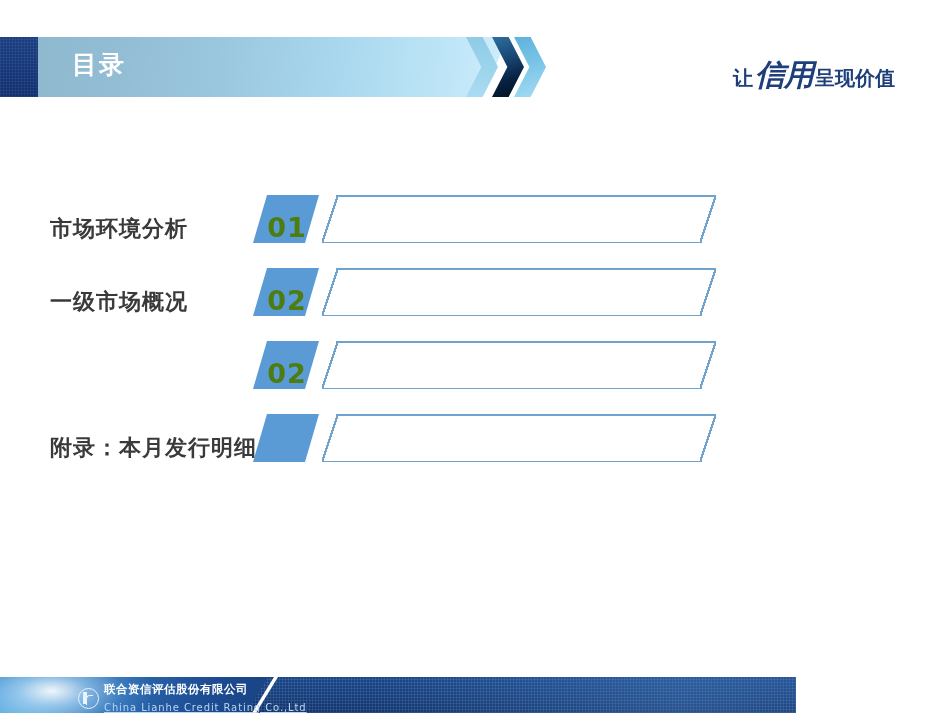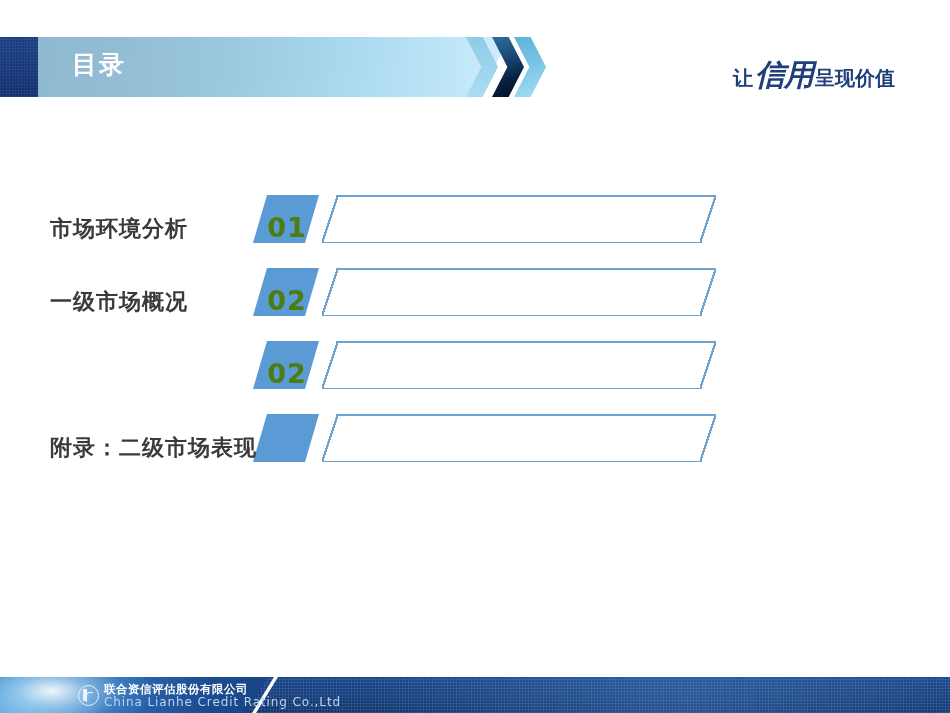--- a/index.html
+++ b/index.html
@@ -163,21 +163,21 @@
     font-weight: bold;
     color: #3a3a3a;
     letter-spacing: 1px;
   }
 
   
   .footer {
     position: absolute;
     left: 0;
     bottom: 0;
-    width: 950px;
+    width: 796px;
     height: 42px;
     overflow: hidden;
   }
   .footer-dark {
     position: absolute;
     left: 0;
     top: 6px;
     width: 950px;
     height: 36px;
     background:
@@ -243,25 +243,26 @@
   }
   .flogo-txt { line-height: 1.05; }
   .flogo-cn {
     font-size: 11.5px;
     font-weight: bold;
     color: #ffffff;
     letter-spacing: 0.5px;
     white-space: nowrap;
   }
   .flogo-en {
-    font-size: 12px;
+    font-size: 10px;
     color: #b9d6ef;
     letter-spacing: 0.9px;
     white-space: nowrap;
-    margin-top: 1px;
+    margin-top: 8px;
+    text-decoration: underline;
   }
 </style>
 </head>
 <body>
 
 <div class="header">
   <div class="header-corner"></div>
   <div class="header-bar"></div>
   <div class="chev chev-1"></div>
   <div class="chev chev-2"></div>
@@ -311,21 +312,21 @@
   </div>
 
   <div class="toc-row">
     <div class="num-box"></div>
     <div class="label-box">
       <div class="lb-line lb-top"></div>
       <div class="lb-line lb-bottom"></div>
       <div class="lb-left"></div>
       <div class="lb-right"></div>
     </div>
-    <div class="label-text">附录：二级市场表现</div>
+    <div class="label-text">附录：本月发行明细</div>
   </div>
 
 </div>
 
 <div class="footer">
   <div class="footer-dark"></div>
   <div class="footer-band"></div>
   <div class="footer-slash"></div>
   <div class="footer-logo">
     <div class="flogo-mark"></div>

